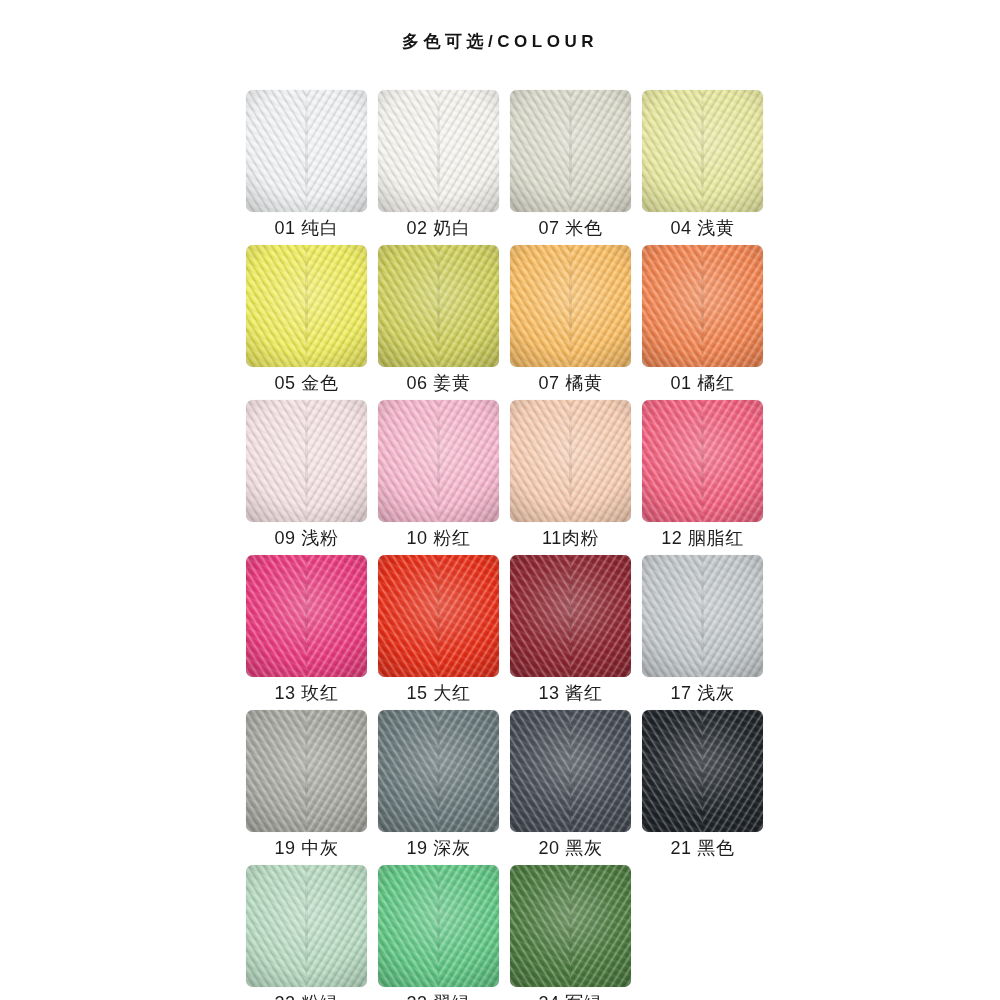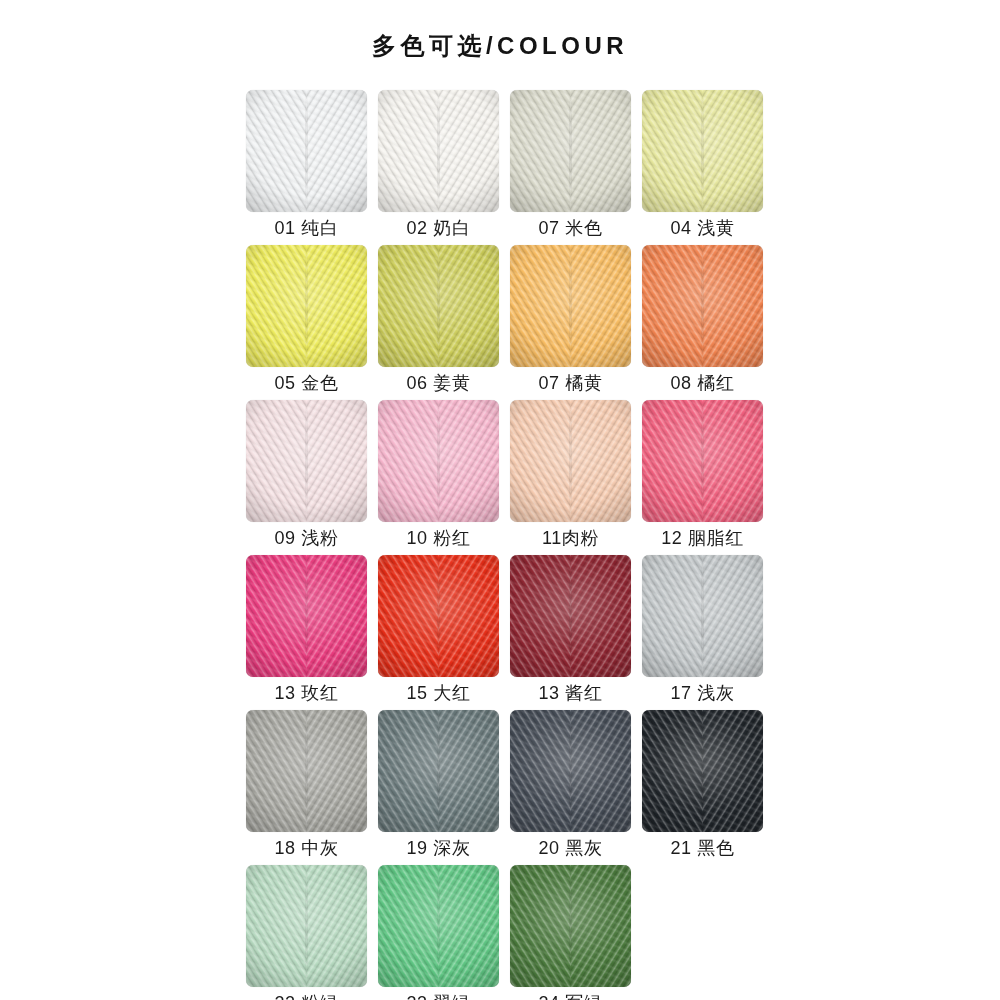--- a/index.html
+++ b/index.html
@@ -26,21 +26,21 @@
   
   .title-wrap {
     position: absolute;
     top: 30px;
     left: 0;
     width: 1000px;
     text-align: center;
   }
   .title {
     display: inline-block;
-    font-size: 24px;
+    font-size: 17px;
     font-weight: 700;
     letter-spacing: 4.5px;
     color: #141414;
     white-space: nowrap;
     font-family: "Liberation Sans", "DejaVu Sans", sans-serif;
   }
 
   
   .swatch-grid {
     position: absolute;
@@ -248,21 +248,21 @@
       </div>
       <div class="swatch-cell">
         <div class="yarn">
           <div class="base" style="background: rgb(244, 132, 79);"></div>
           <div class="strands-a"></div>
           <div class="strands-b"></div>
           <div class="cross"></div>
           <div class="seam"></div>
           <div class="shade"></div>
         </div>
-        <div class="swatch-label">08 橘红</div>
+        <div class="swatch-label">01 橘红</div>
       </div>
       <div class="swatch-cell">
         <div class="yarn">
           <div class="base" style="background: rgb(246, 226, 228);"></div>
           <div class="strands-a"></div>
           <div class="strands-b"></div>
           <div class="cross"></div>
           <div class="seam"></div>
           <div class="shade"></div>
         </div>
@@ -347,21 +347,21 @@
       </div>
       <div class="swatch-cell">
         <div class="yarn">
           <div class="base" style="background: rgb(168, 168, 162);"></div>
           <div class="strands-a"></div>
           <div class="strands-b"></div>
           <div class="cross"></div>
           <div class="seam"></div>
           <div class="shade"></div>
         </div>
-        <div class="swatch-label">18 中灰</div>
+        <div class="swatch-label">19 中灰</div>
       </div>
       <div class="swatch-cell">
         <div class="yarn">
           <div class="base" style="background: rgb(104, 120, 122);"></div>
           <div class="strands-a"></div>
           <div class="strands-b"></div>
           <div class="cross"></div>
           <div class="seam"></div>
           <div class="shade"></div>
         </div>

